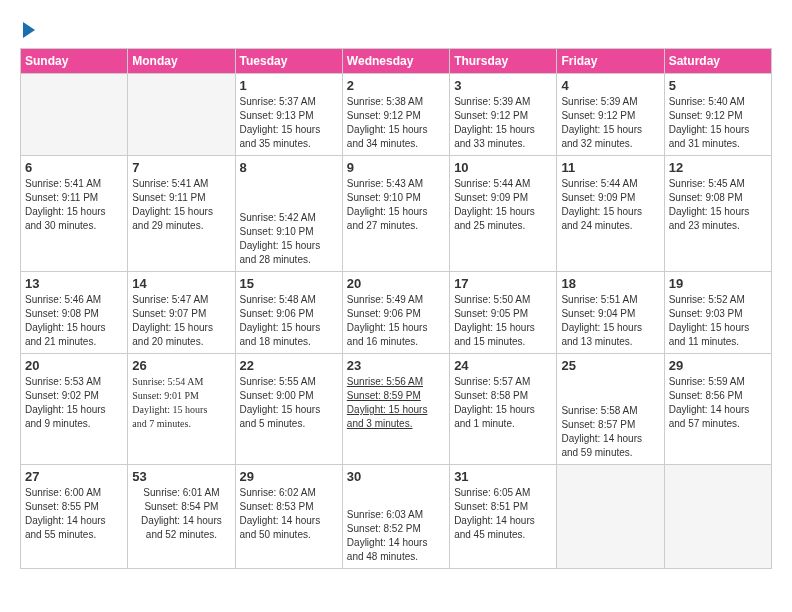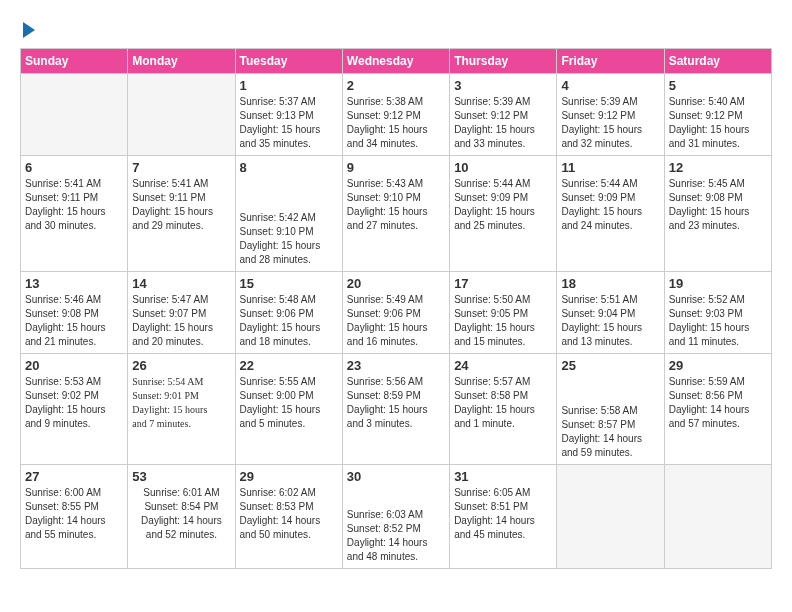--- a/index.html
+++ b/index.html
@@ -290,21 +290,21 @@
         </td>
         <td>
           <div class="day-num">22</div>
           <div class="day-info" style="white-space: pre-line;">Sunrise: 5:55 AM
 Sunset: 9:00 PM
 Daylight: 15 hours
 and 5 minutes.</div>
         </td>
         <td>
           <div class="day-num">23</div>
-          <div class="day-info" style="white-space: pre-line;">Sunrise: 5:56 AM
+          <div class="day-info" style="white-space: pre-line; text-decoration: underline;">Sunrise: 5:56 AM
 Sunset: 8:59 PM
 Daylight: 15 hours
 and 3 minutes.</div>
         </td>
         <td>
           <div class="day-num">24</div>
           <div class="day-info" style="white-space: pre-line;">Sunrise: 5:57 AM
 Sunset: 8:58 PM
 Daylight: 15 hours
 and 1 minute.</div>

